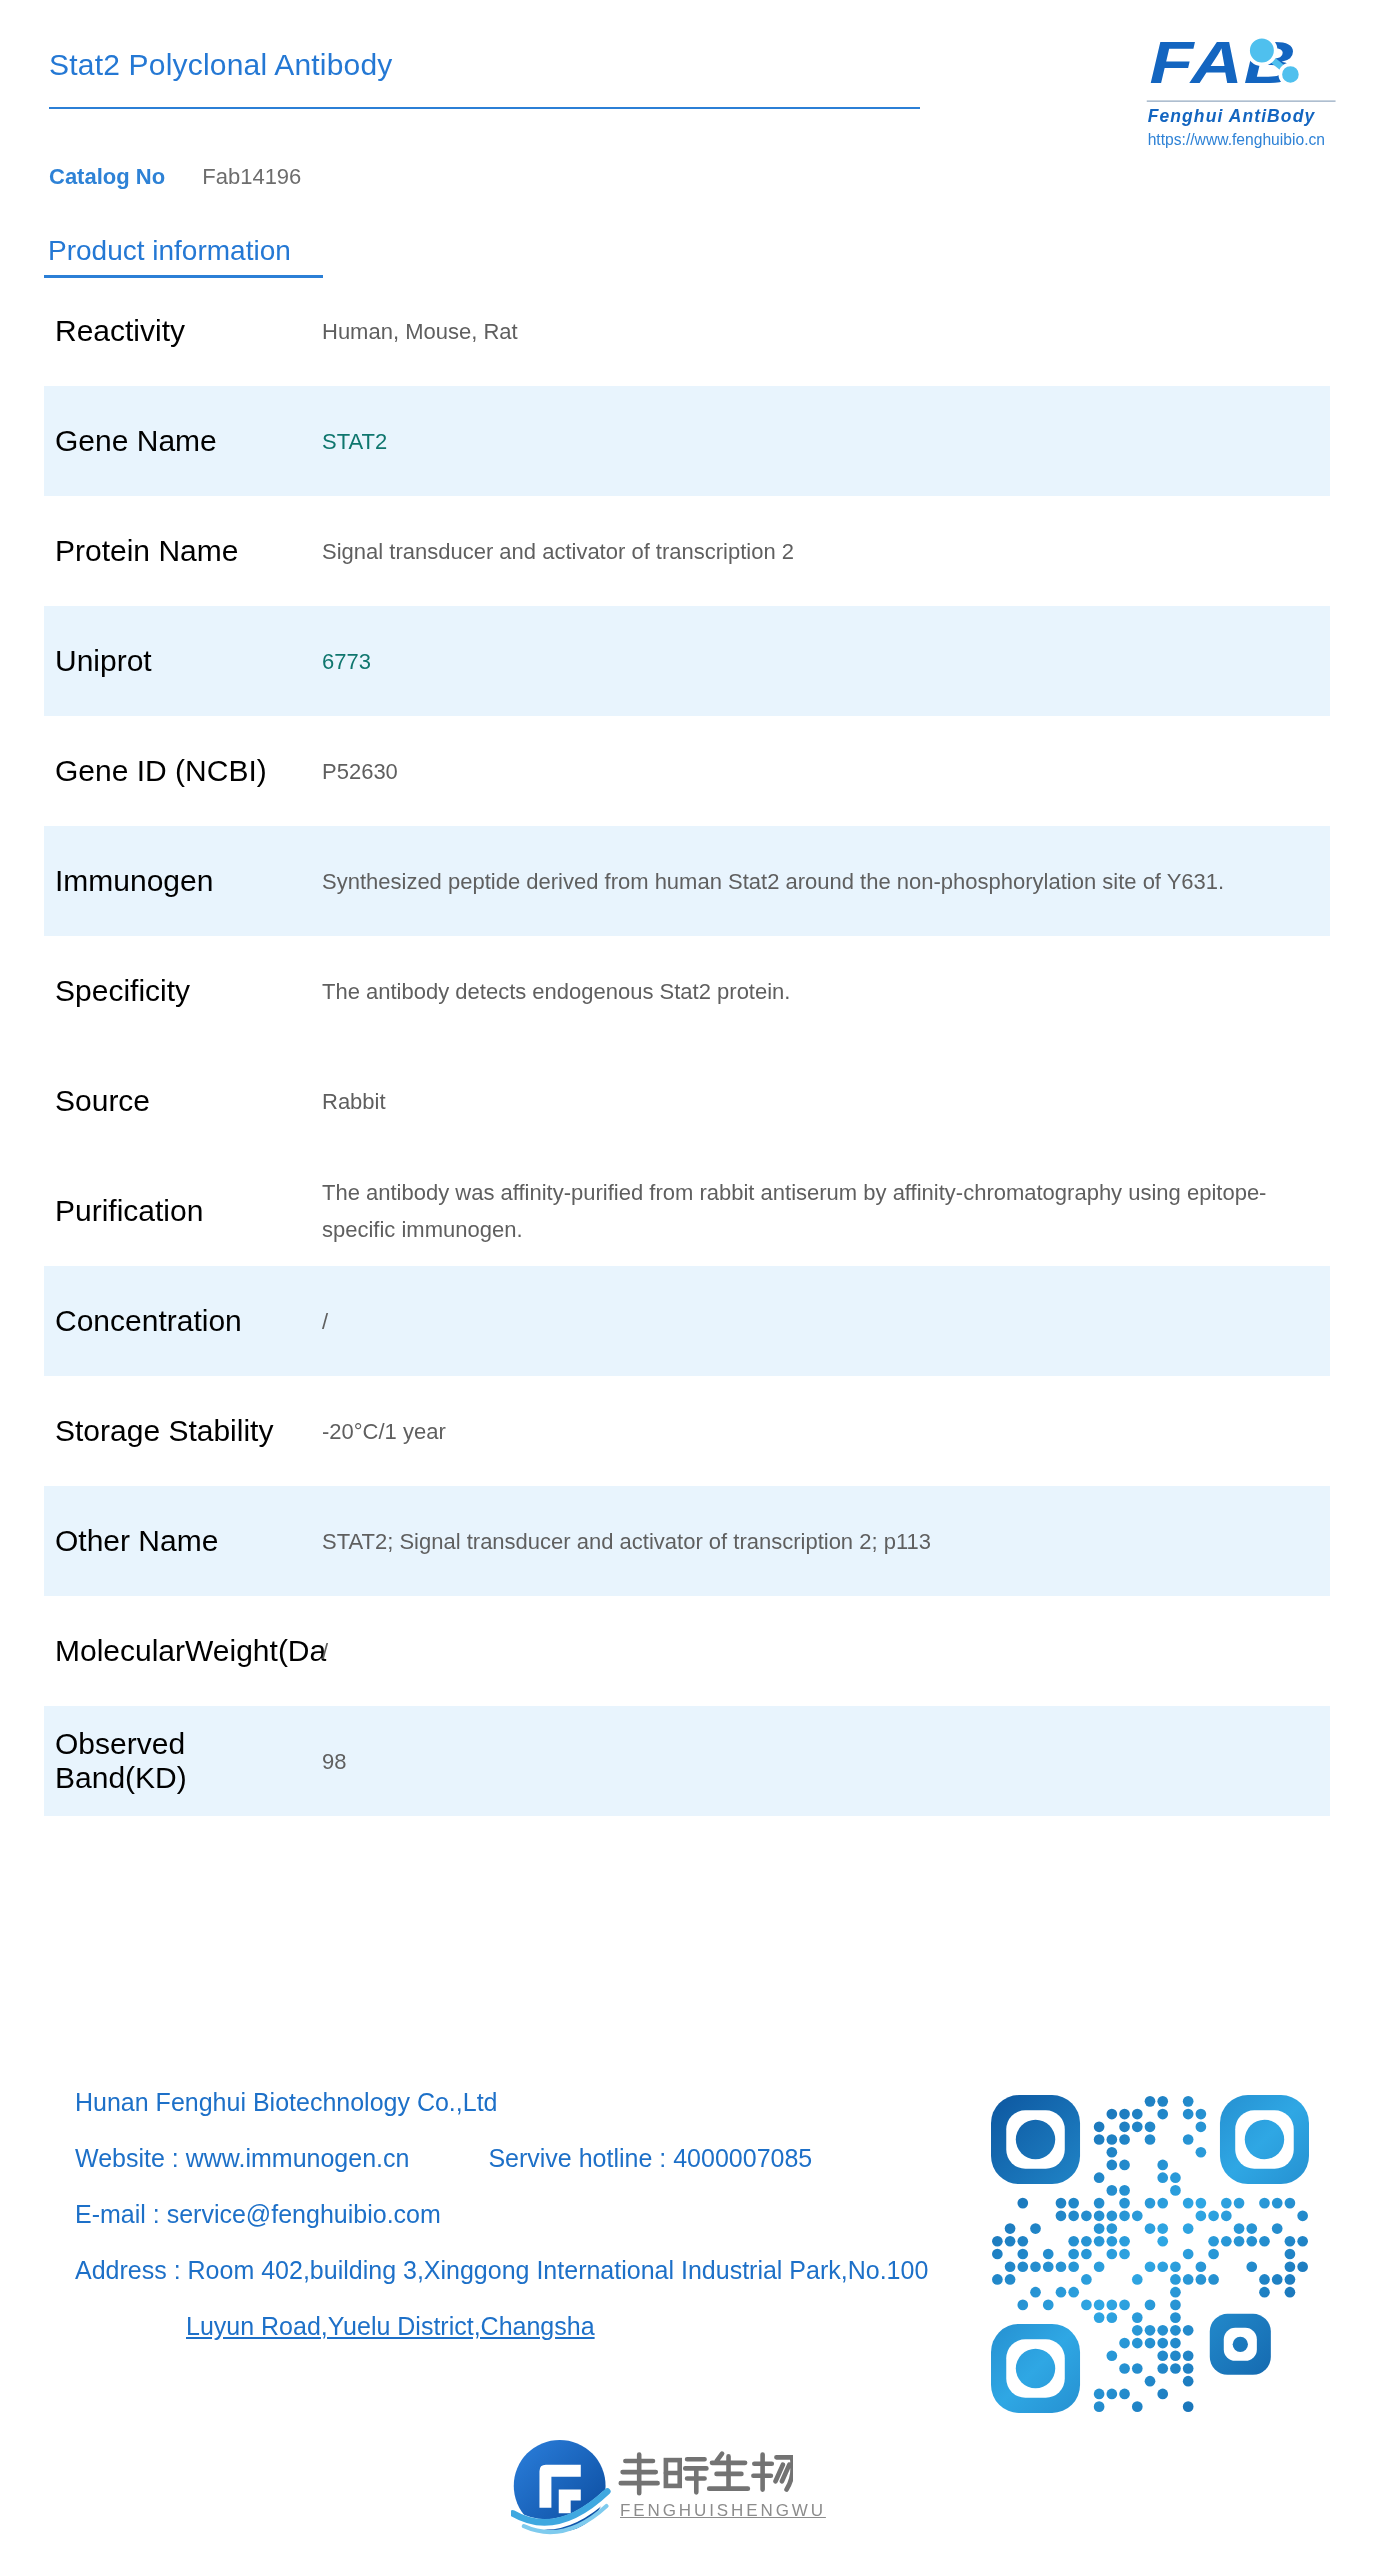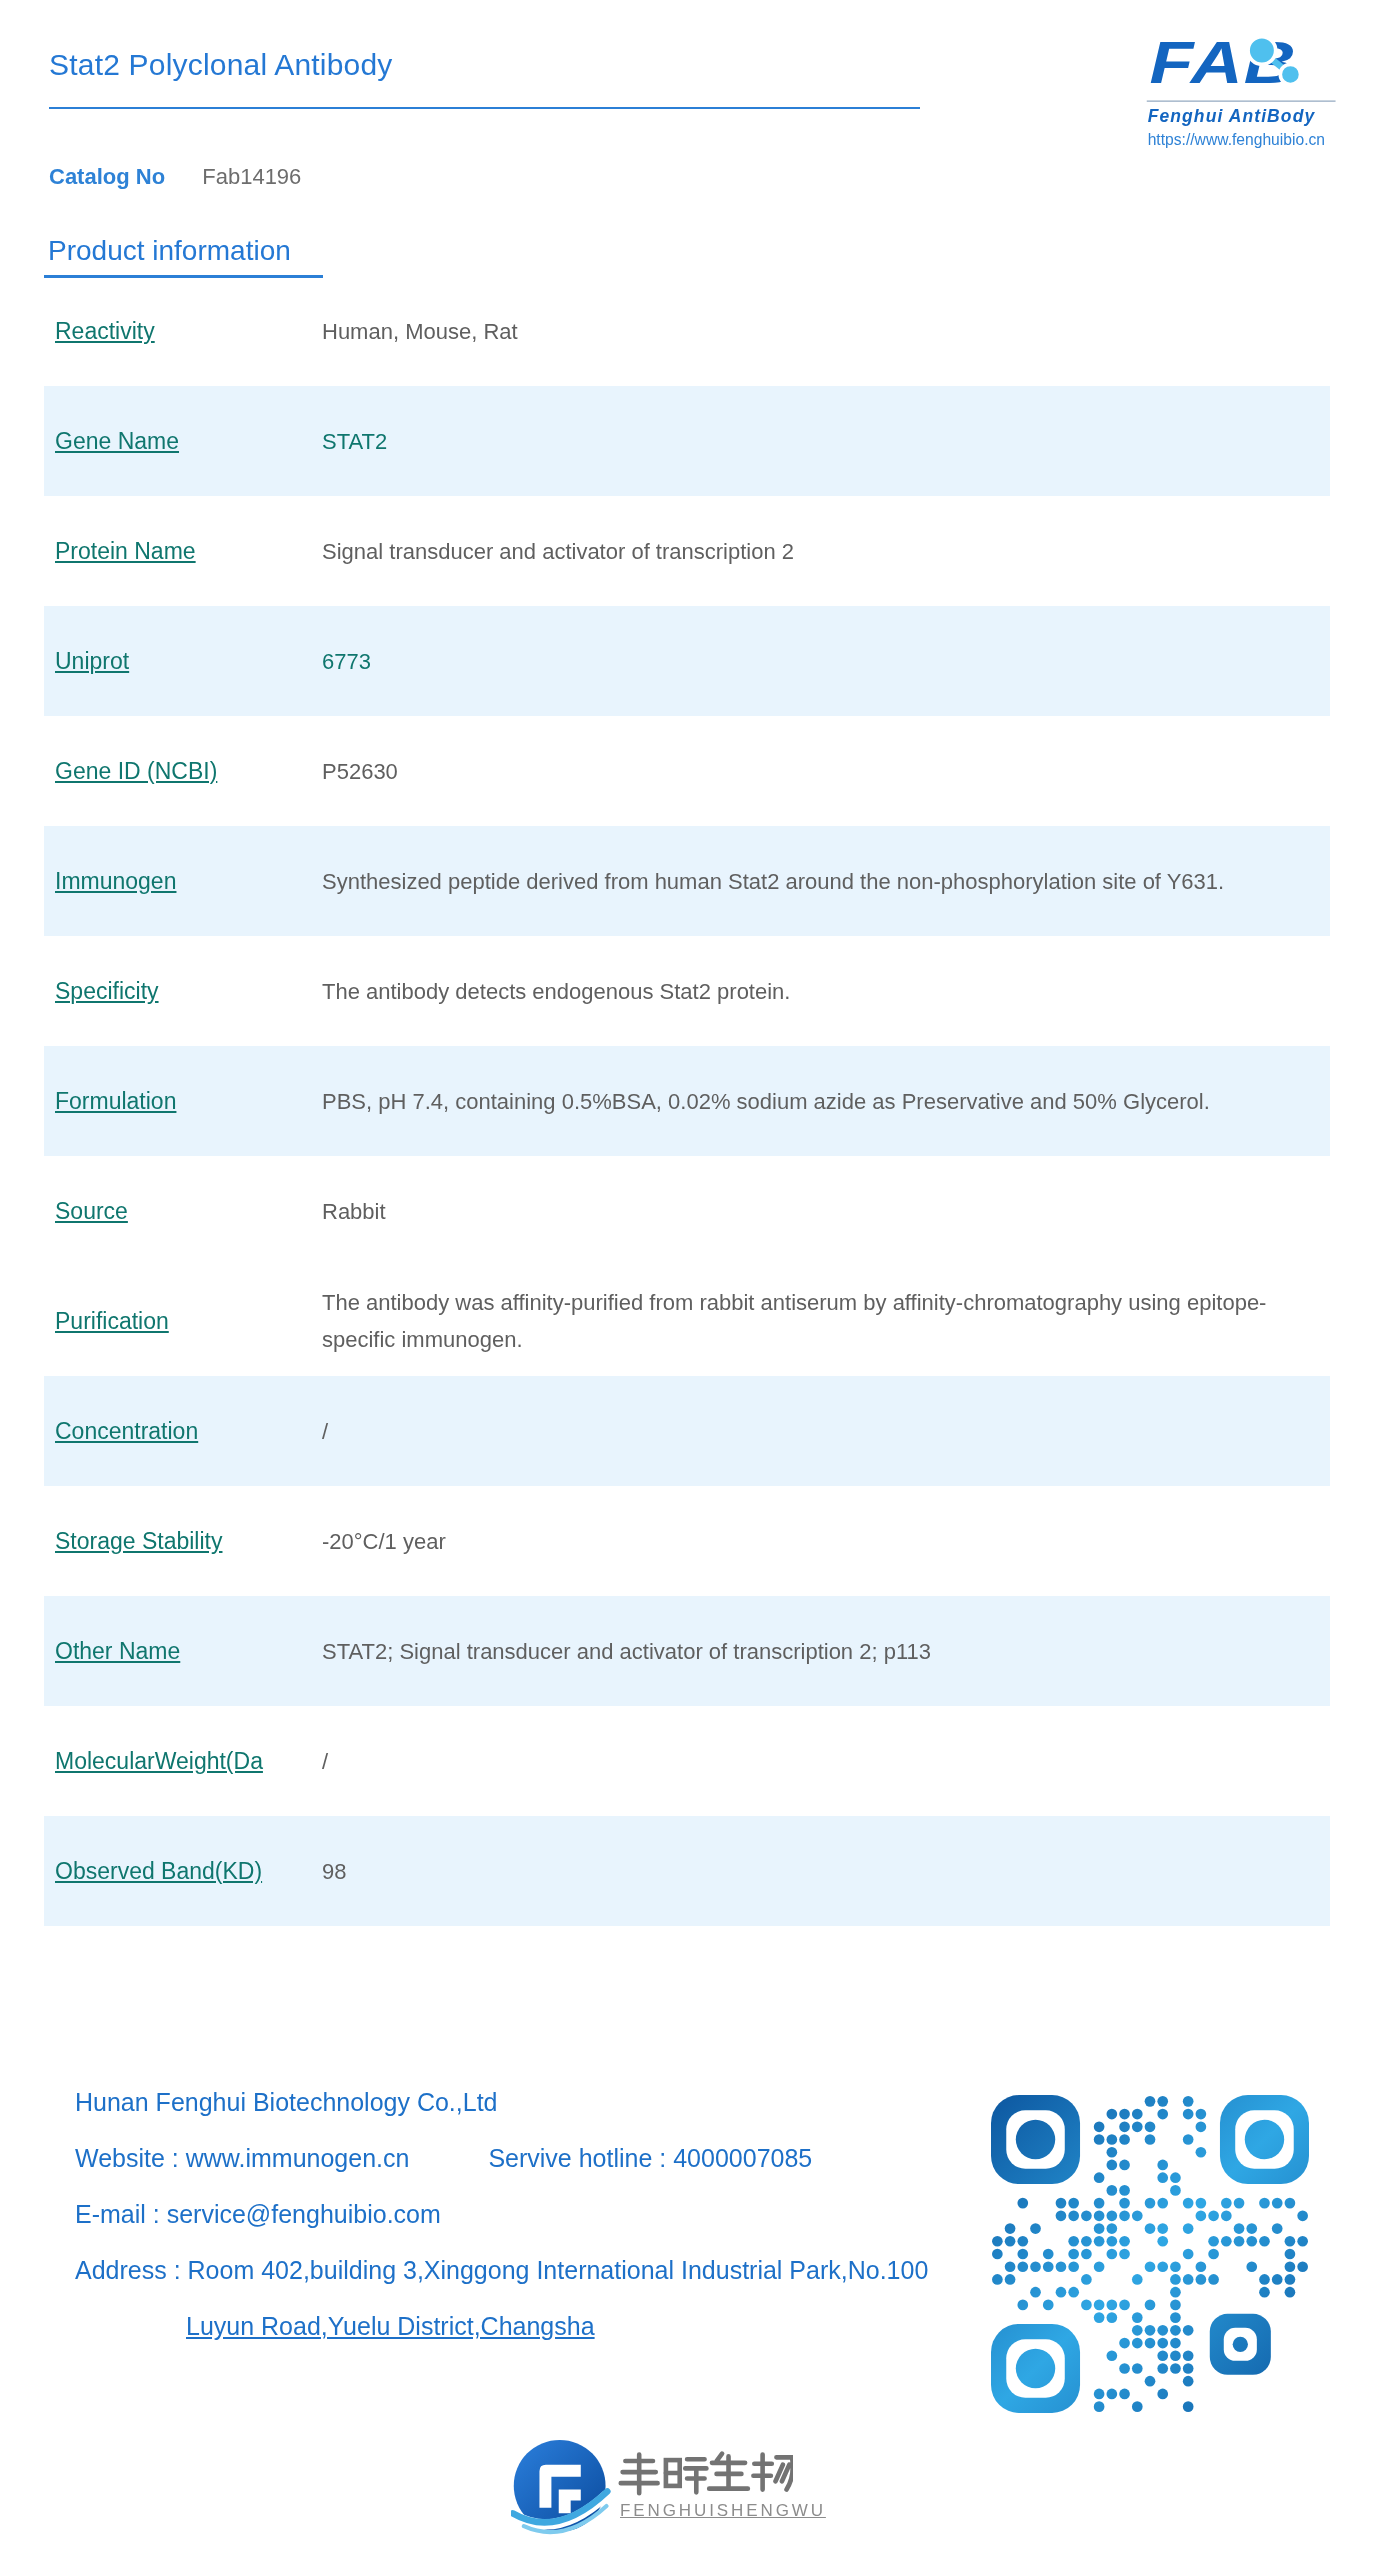--- a/index.html
+++ b/index.html
@@ -19,21 +19,21 @@
   .catalog-line .val{color:#6d6d6d;margin-left:31px;}
   
   .section-heading{
     position:absolute;left:48px;top:235px;font-size:28px;color:#2478d4;font-weight:400;
   }
   .section-rule{position:absolute;left:44px;top:275px;width:279px;height:2.8px;background:#2b7fd6;}
   
   .info-table{position:absolute;left:44px;top:276px;width:1286px;}
   .t-row{display:flex;align-items:center;height:110px;padding-left:11px;box-sizing:border-box;}
   .t-row.shaded{background:#e8f4fd;}
-  .t-label{width:267px;flex:none;font-size:23px;color:#0f766e;text-decoration:underline;}
+  .t-label{width:267px;flex:none;font-size:30px;color:#000000;}
   .t-value{width:975px;font-size:22px;color:#5f5f5f;line-height:37px;}
   .t-row.link .t-value{color:#0f766e;}
   
   .footer-block{position:absolute;left:75px;top:2074px;font-size:25px;color:#1d70c8;line-height:56px;}
   .footer-block .gap{margin-left:72px;}
   .footer-block .indent{padding-left:111px;text-decoration:underline;}
   .qr-wrap{position:absolute;left:991px;top:2095px;width:318px;height:318px;}
   
   .sphere-logo{position:absolute;left:511px;top:2438px;width:101px;height:103px;}
   .cn-logo{position:absolute;left:618px;top:2449px;width:175px;height:48px;}
@@ -91,24 +91,20 @@
       <span class="t-label">Gene ID (NCBI)</span>
       <span class="t-value">P52630</span>
     </div>
     <div class="t-row shaded">
       <span class="t-label">Immunogen</span>
       <span class="t-value">Synthesized peptide derived from human Stat2 around the non-phosphorylation site of Y631.</span>
     </div>
     <div class="t-row">
       <span class="t-label">Specificity</span>
       <span class="t-value">The antibody detects endogenous Stat2 protein.</span>
-    </div>
-    <div class="t-row shaded">
-      <span class="t-label">Formulation</span>
-      <span class="t-value">PBS, pH 7.4, containing 0.5%BSA, 0.02% sodium azide as Preservative and 50% Glycerol.</span>
     </div>
     <div class="t-row">
       <span class="t-label">Source</span>
       <span class="t-value">Rabbit</span>
     </div>
     <div class="t-row">
       <span class="t-label">Purification</span>
       <span class="t-value">The antibody was affinity-purified from rabbit antiserum by affinity-chromatography using epitope-specific immunogen.</span>
     </div>
     <div class="t-row shaded">

